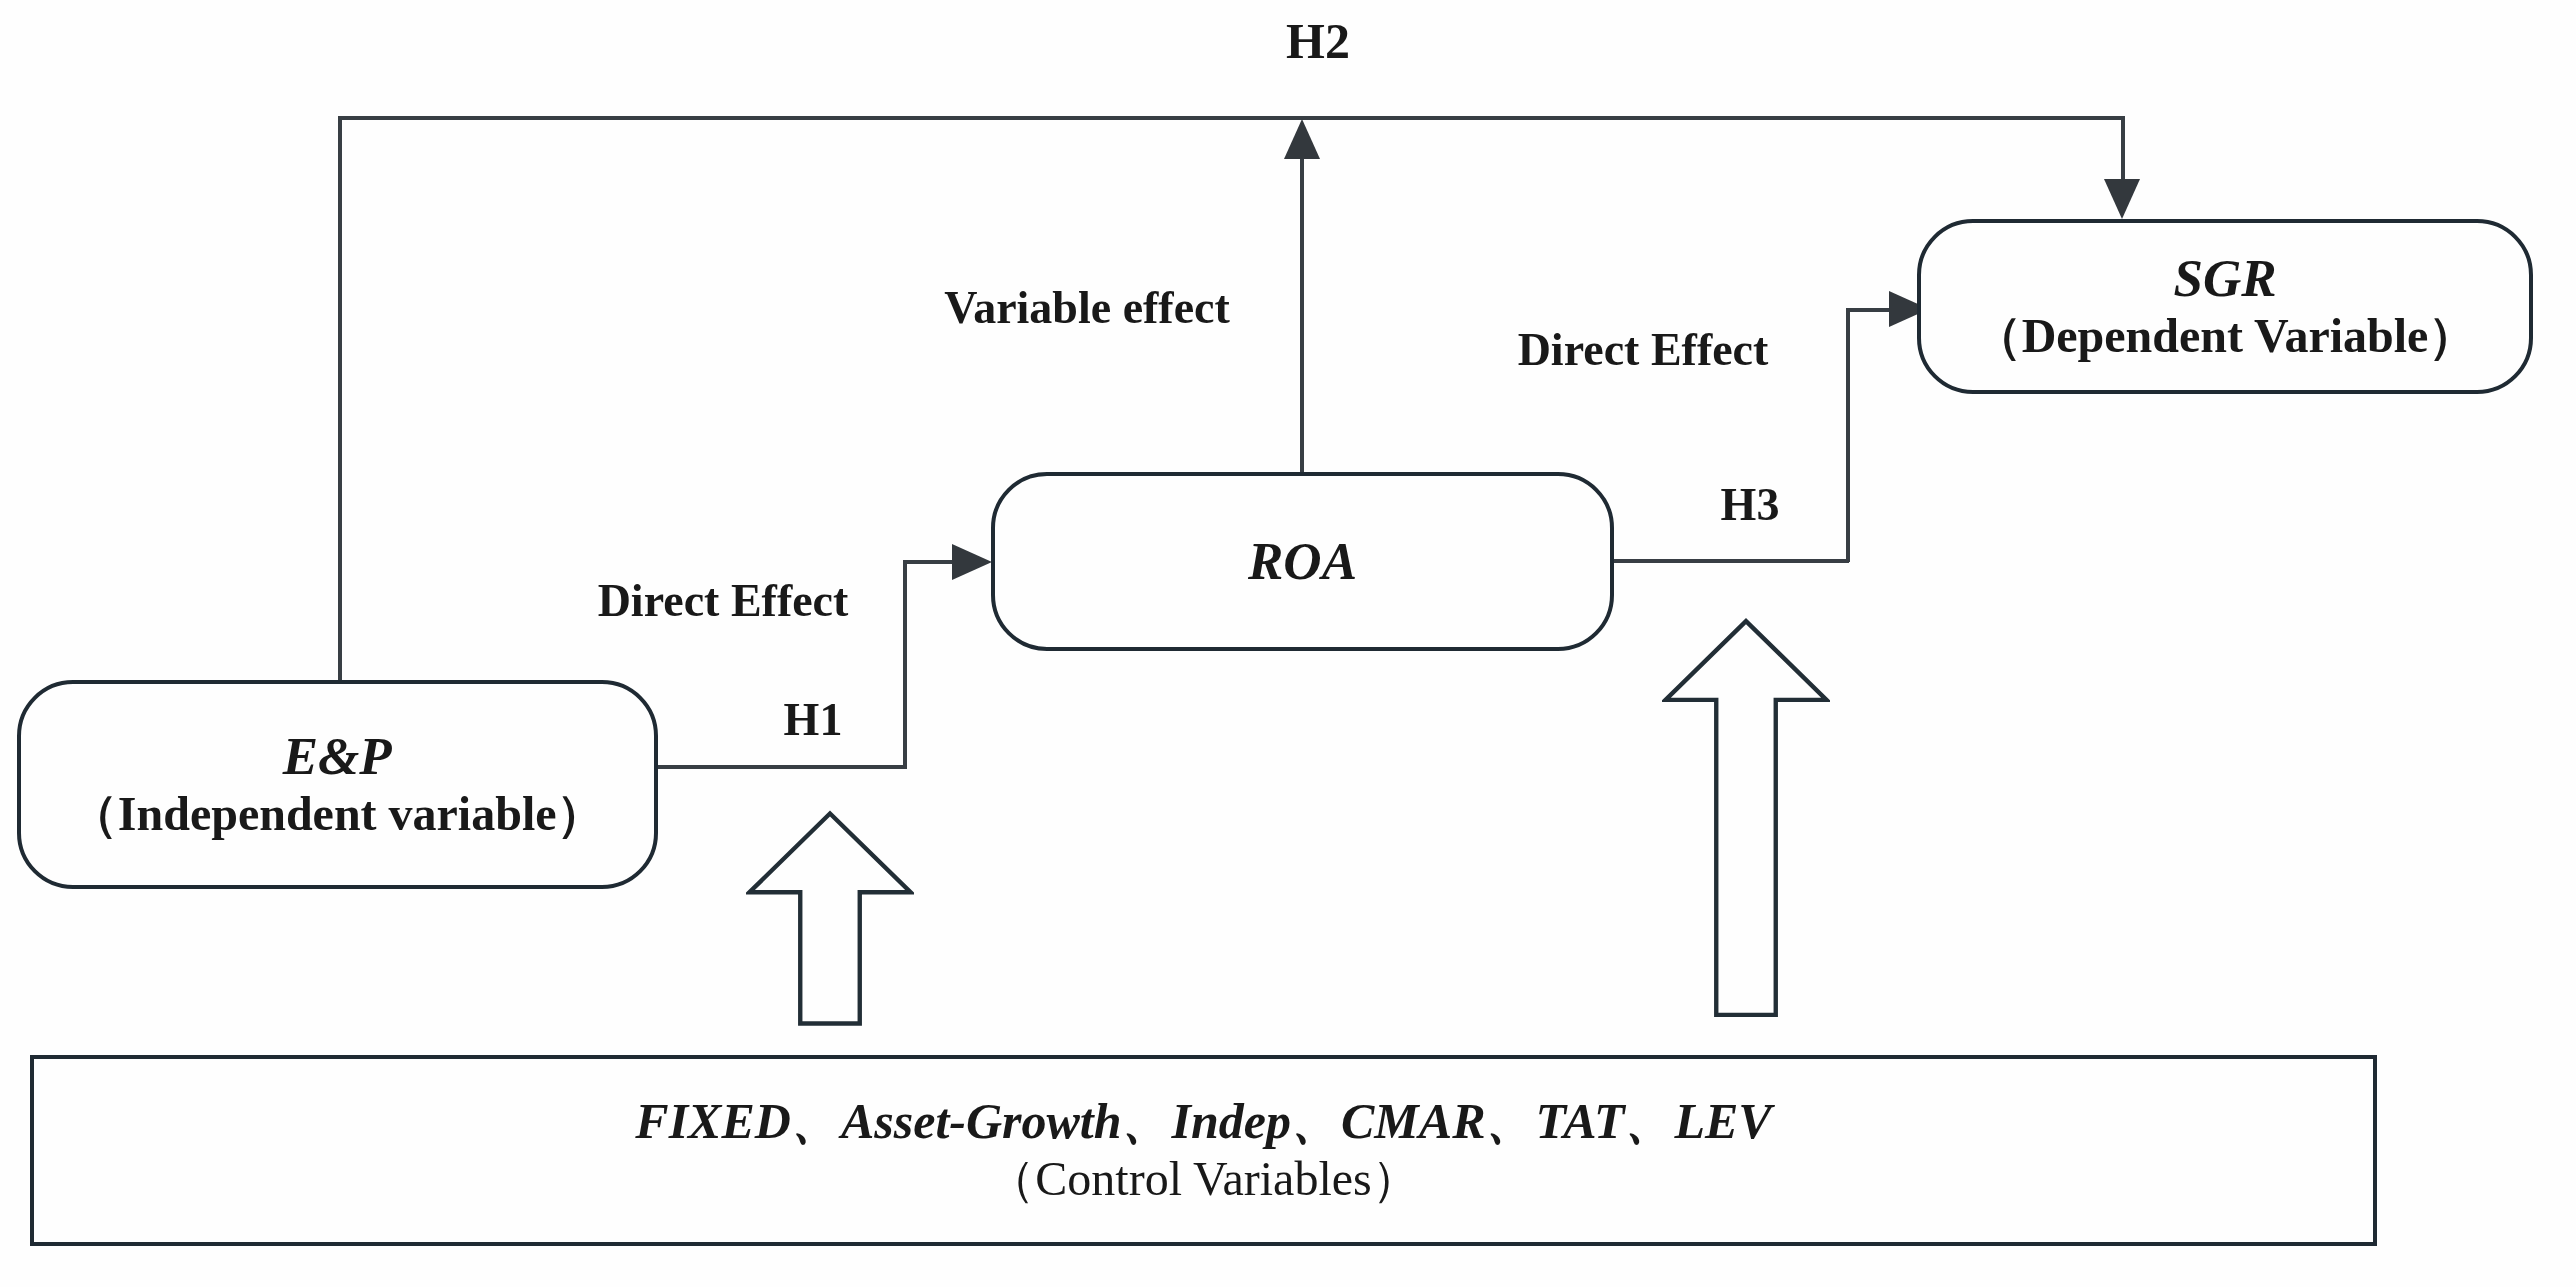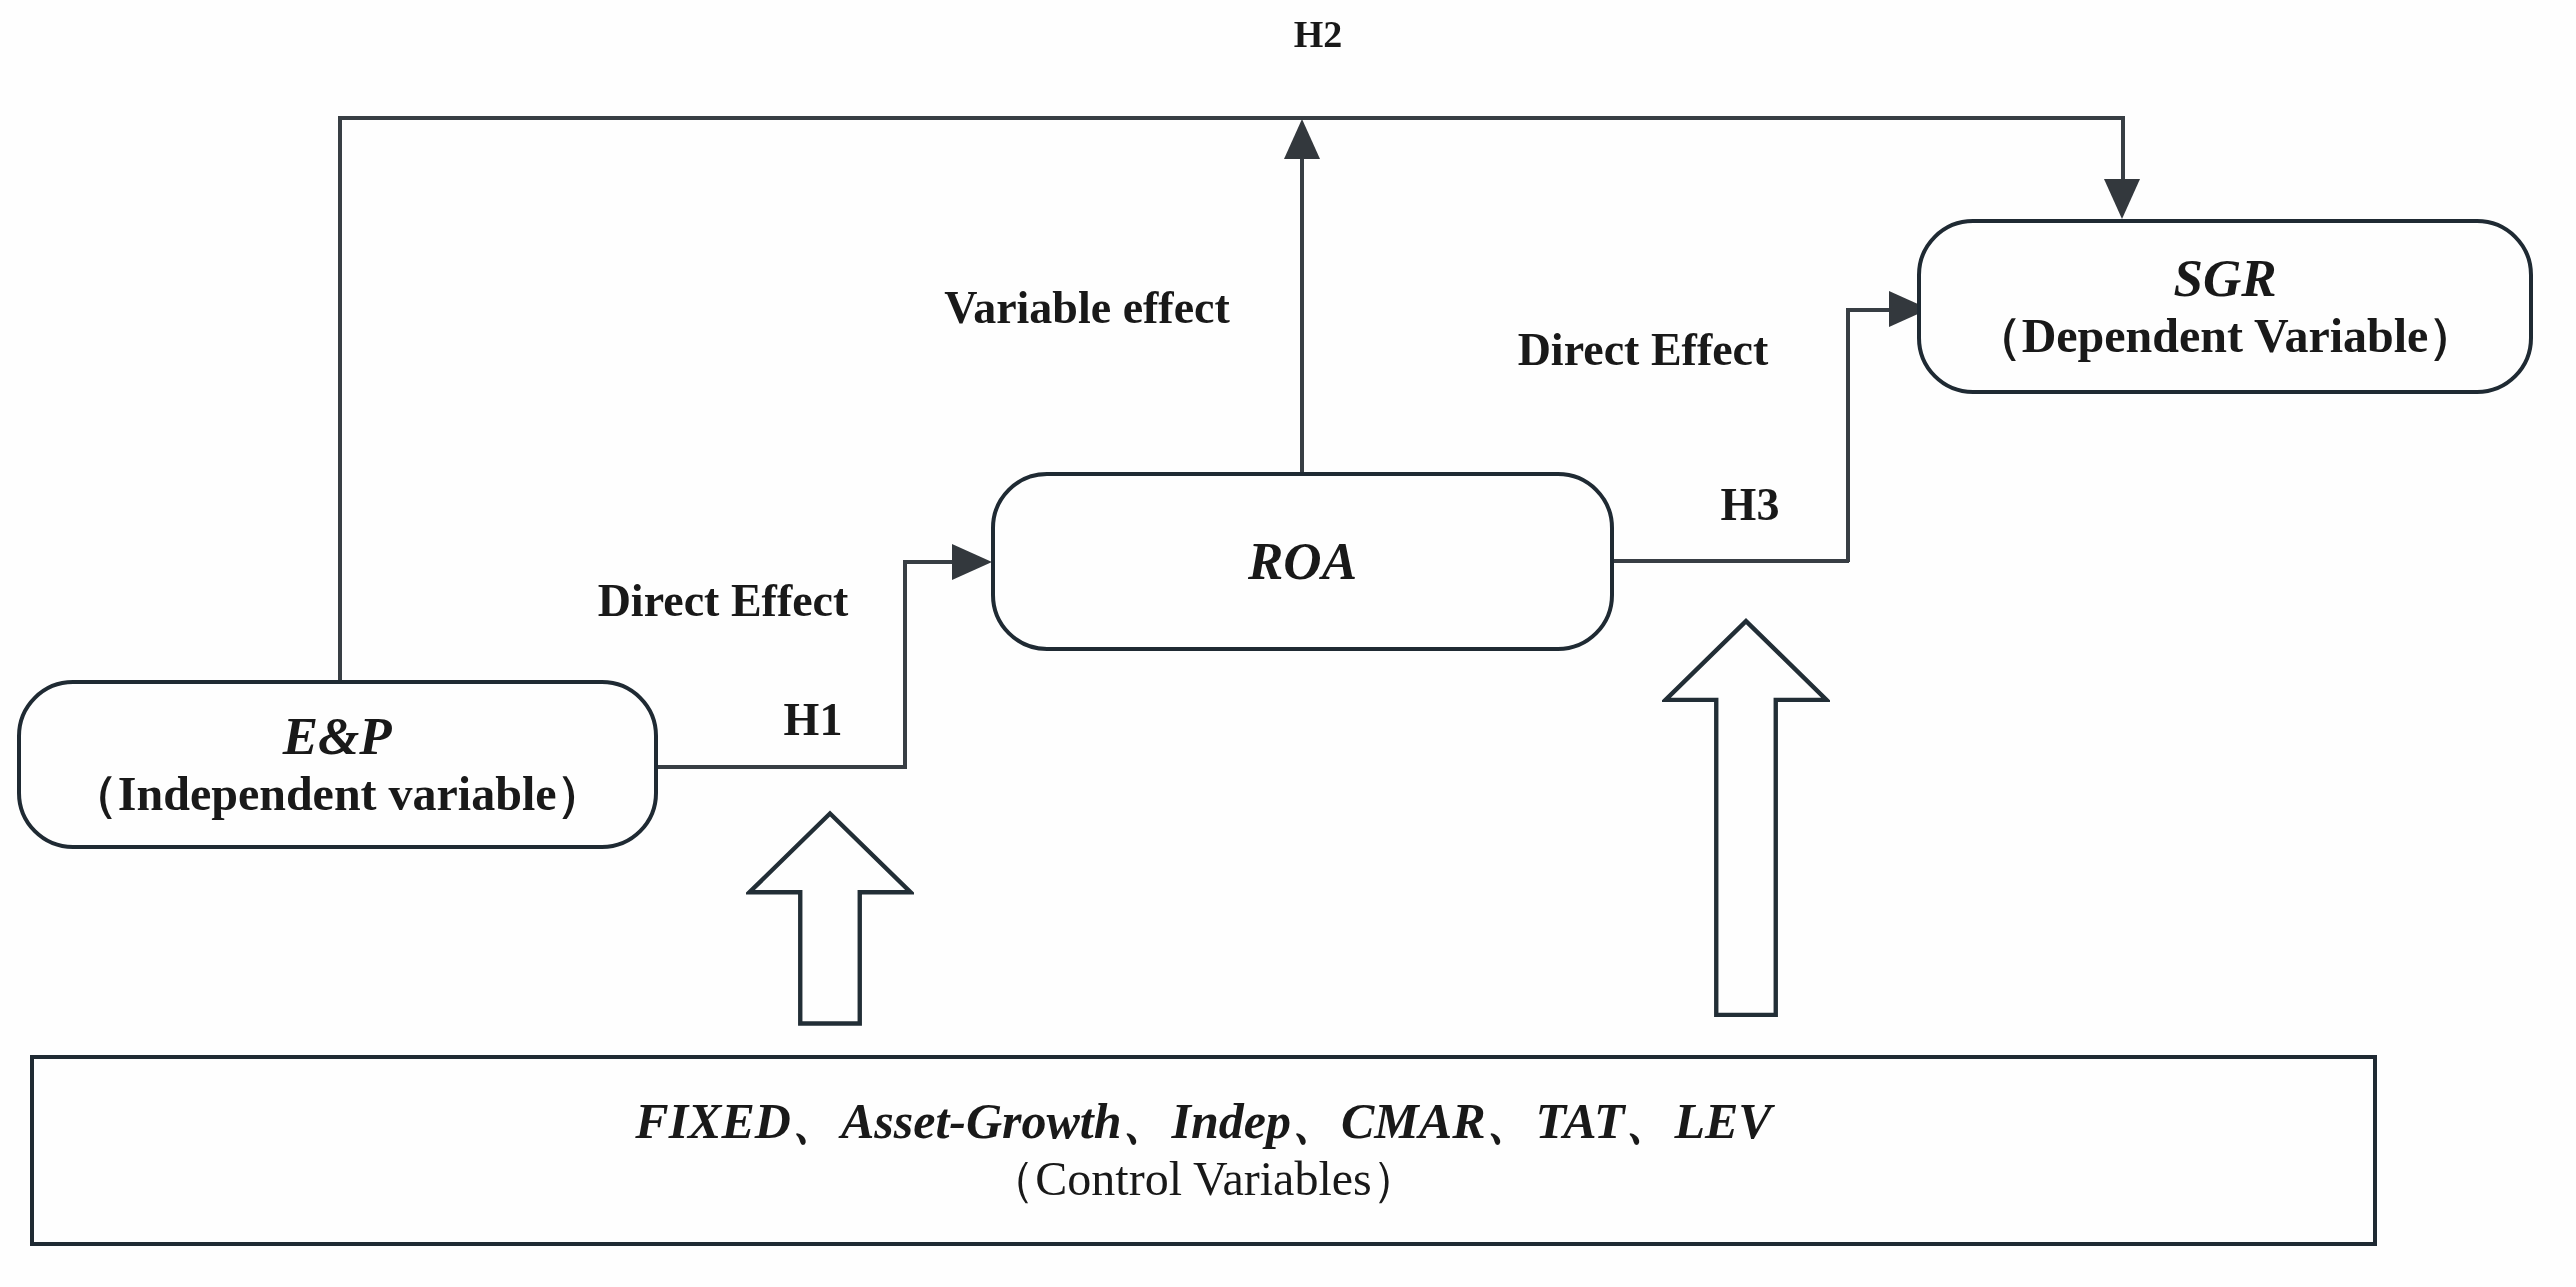--- a/index.html
+++ b/index.html
@@ -30,21 +30,21 @@
     font-size: 53px;
     font-weight: bold;
     font-style: italic;
     line-height: 1.12;
   }
   .node .subtitle {
     font-size: 48px;
     font-weight: bold;
     line-height: 1.18;
   }
-  #node-independent { left: 16.7px;   top: 680px; width: 641px;  height: 169px; }
+  #node-independent { left: 16.7px;   top: 680px; width: 641px;  height: 209px; }
   #node-mediating   { left: 991px; top: 472px; width: 623px;  height: 179px; }
   #node-dependent   { left: 1917px; top: 219px; width: 616px;  height: 175px; text-align: right; }
 
   #node-controls {
     position: absolute;
     left: 30px; top: 1055px; width: 2347px; height: 191px;
     box-sizing: border-box;
     border: 4.4px solid #1f2a33;
     background: #fefefe;
     display: flex;
@@ -114,21 +114,21 @@
   }
 
   
   .lbl {
     position: absolute;
     transform: translateX(-50%);
     font-weight: bold;
     font-size: 46px;
     white-space: nowrap;
   }
-  #label-h2               { left: 1318px; top: 12.3px;  font-size: 38px; }
+  #label-h2               { left: 1318px; top: 12.3px;  font-size: 50px; }
   #label-mediation-effect { left: 1087px; top: 281px; }
   #label-direct-effect-left  { left: 723px;  top: 574px; }
   #label-h1               { left: 813px;  top: 693px; }
   #label-direct-effect-right { left: 1643px; top: 323px; }
   #label-h3               { left: 1750px; top: 478px; }
 
   
   .block-arrow { position: absolute; }
   #block-arrow-left  { left: 746px;  top: 810px; }
   #block-arrow-right { left: 1662px; top: 617px; }

